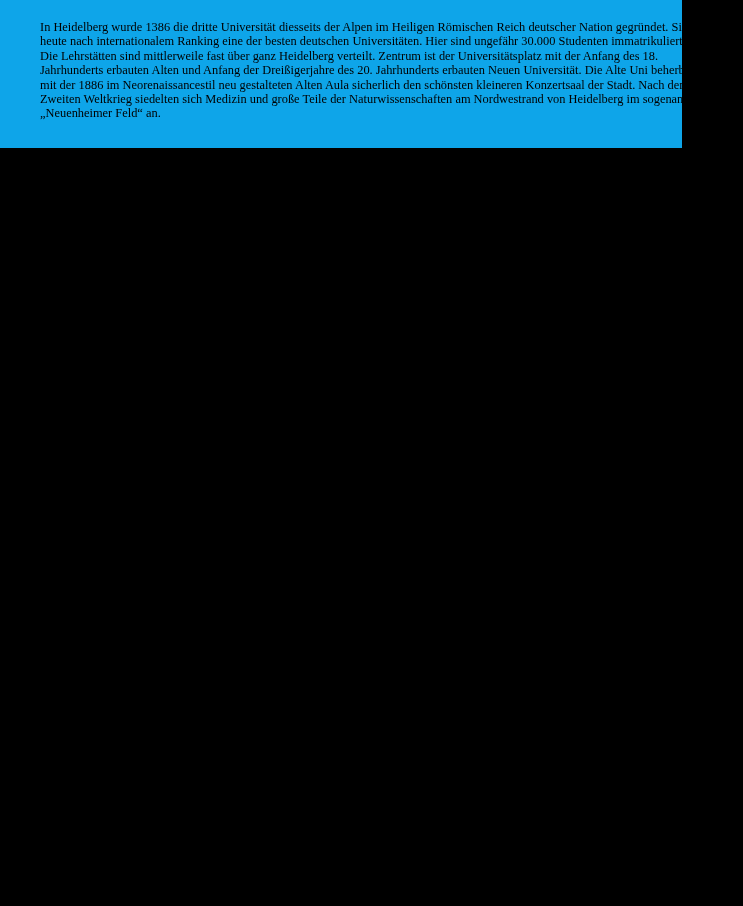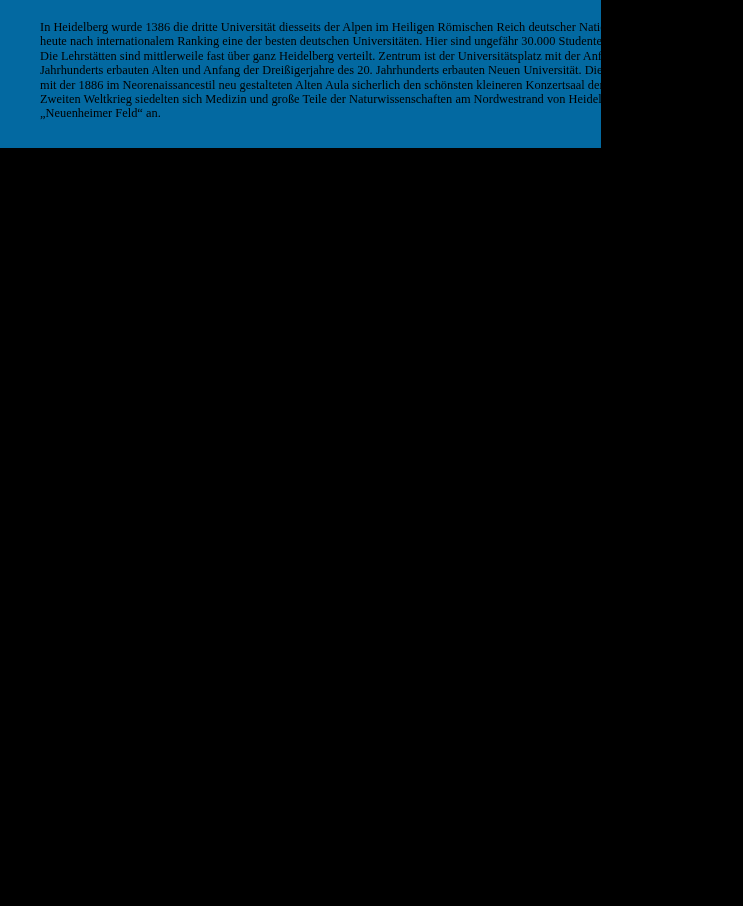--- a/index.html
+++ b/index.html
@@ -16,23 +16,23 @@
   .page {
     position: relative;
     width: 743px;
     height: 906px;
     background: #000000;
   }
   .text-panel {
     position: absolute;
     left: 0;
     top: 0;
-    width: 601px;
+    width: 682px;
     height: 148px;
-    background: #0369a1;
+    background: #0ea5e9;
     box-sizing: border-box;
   }
   .paragraph {
     position: absolute;
     left: 40px;
     top: 20px;
     width: 665px;
     font-family: "Liberation Serif", serif;
     font-size: 12.4px;
     line-height: 14.4px;

